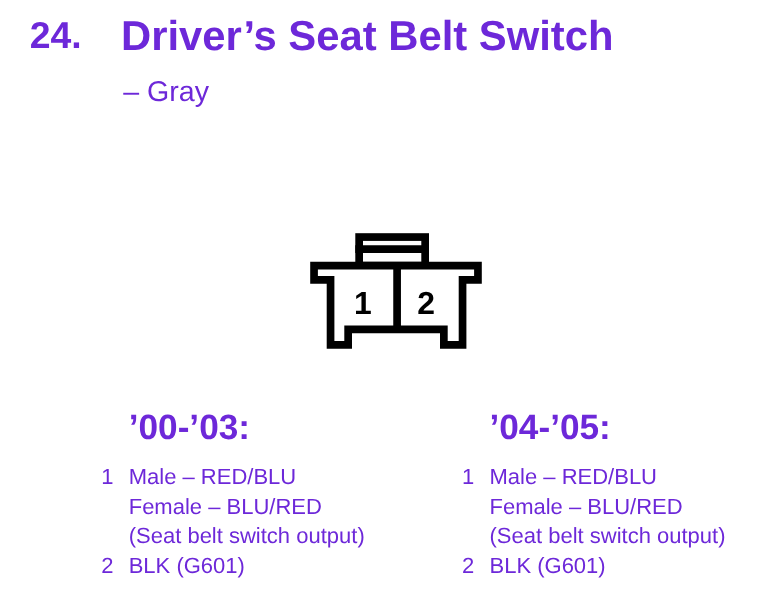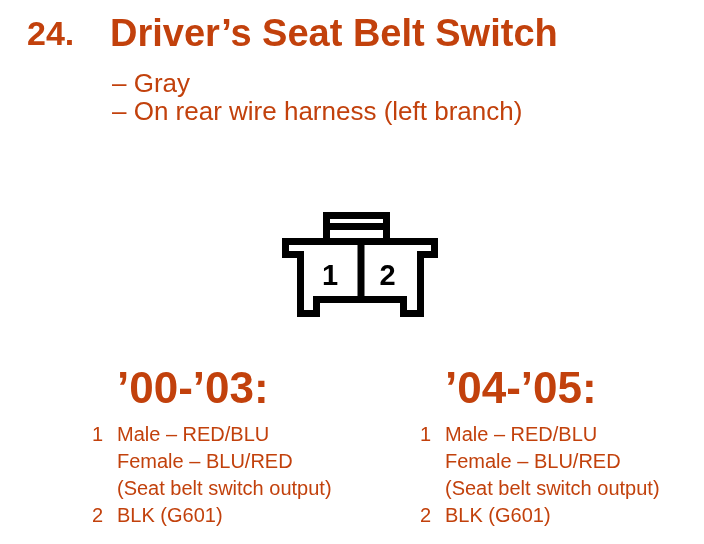--- a/index.html
+++ b/index.html
@@ -1,21 +1,21 @@
 <!DOCTYPE html>
 <html><head>
 <meta charset="utf-8">
 <style>
   html, body { margin: 0; padding: 0; background: #ffffff; }
   .page {
     position: relative;
     width: 704px;
     height: 544px;
     background: #ffffff;
-    color: #c2410c;
+    color: #6d28d9;
     font-family: "Liberation Sans", sans-serif;
     overflow: hidden;
   }
   .item-number {
     position: absolute;
     left: 27px;
     top: 13px;
     font-size: 34px;
     font-weight: bold;
     line-height: 40px;
@@ -45,21 +45,21 @@
   }
   .pin-label {
     font-family: "Liberation Sans", sans-serif;
     font-size: 29px;
     font-weight: bold;
   }
   .section-heading {
     position: absolute;
     top: 371px;
     margin: 0;
-    font-size: 44px;
+    font-size: 32px;
     font-weight: bold;
     line-height: 34px;
     white-space: nowrap;
   }
   .heading-left  { left: 117px; }
   .heading-right { left: 445px; }
   .pin-list {
     position: absolute;
     top: 421px;
     font-size: 20px;
@@ -74,21 +74,20 @@
 </head>
 <body>
 
 <div class="page">
 
   <span class="item-number">24.</span>
   <h1 class="page-title">Driver’s Seat Belt Switch</h1>
 
   <div class="bullets">
     <div>– Gray</div>
-    <div>– On rear wire harness (left branch)</div>
   </div>
 
   <svg class="connector-svg" width="160" height="112" viewBox="0 0 160 112">
 
     <rect x="46.5" y="5.5" width="60" height="26" fill="#ffffff" stroke="#000000" stroke-width="7"></rect>
     <line x1="43" y1="16.5" x2="110" y2="16.5" stroke="#000000" stroke-width="7"></line>
 
     <path d="M 5.5 31.5 H 154.5 V 44.5 H 140.5 V 103.5 H 123.5 V 89.5 H 36.5 V 103.5 H 20.5 V 44.5 H 5.5 Z" fill="#ffffff" stroke="#000000" stroke-width="7" stroke-linejoin="miter"></path>
 
     <line x1="81" y1="31.5" x2="81" y2="90" stroke="#000000" stroke-width="7"></line>

